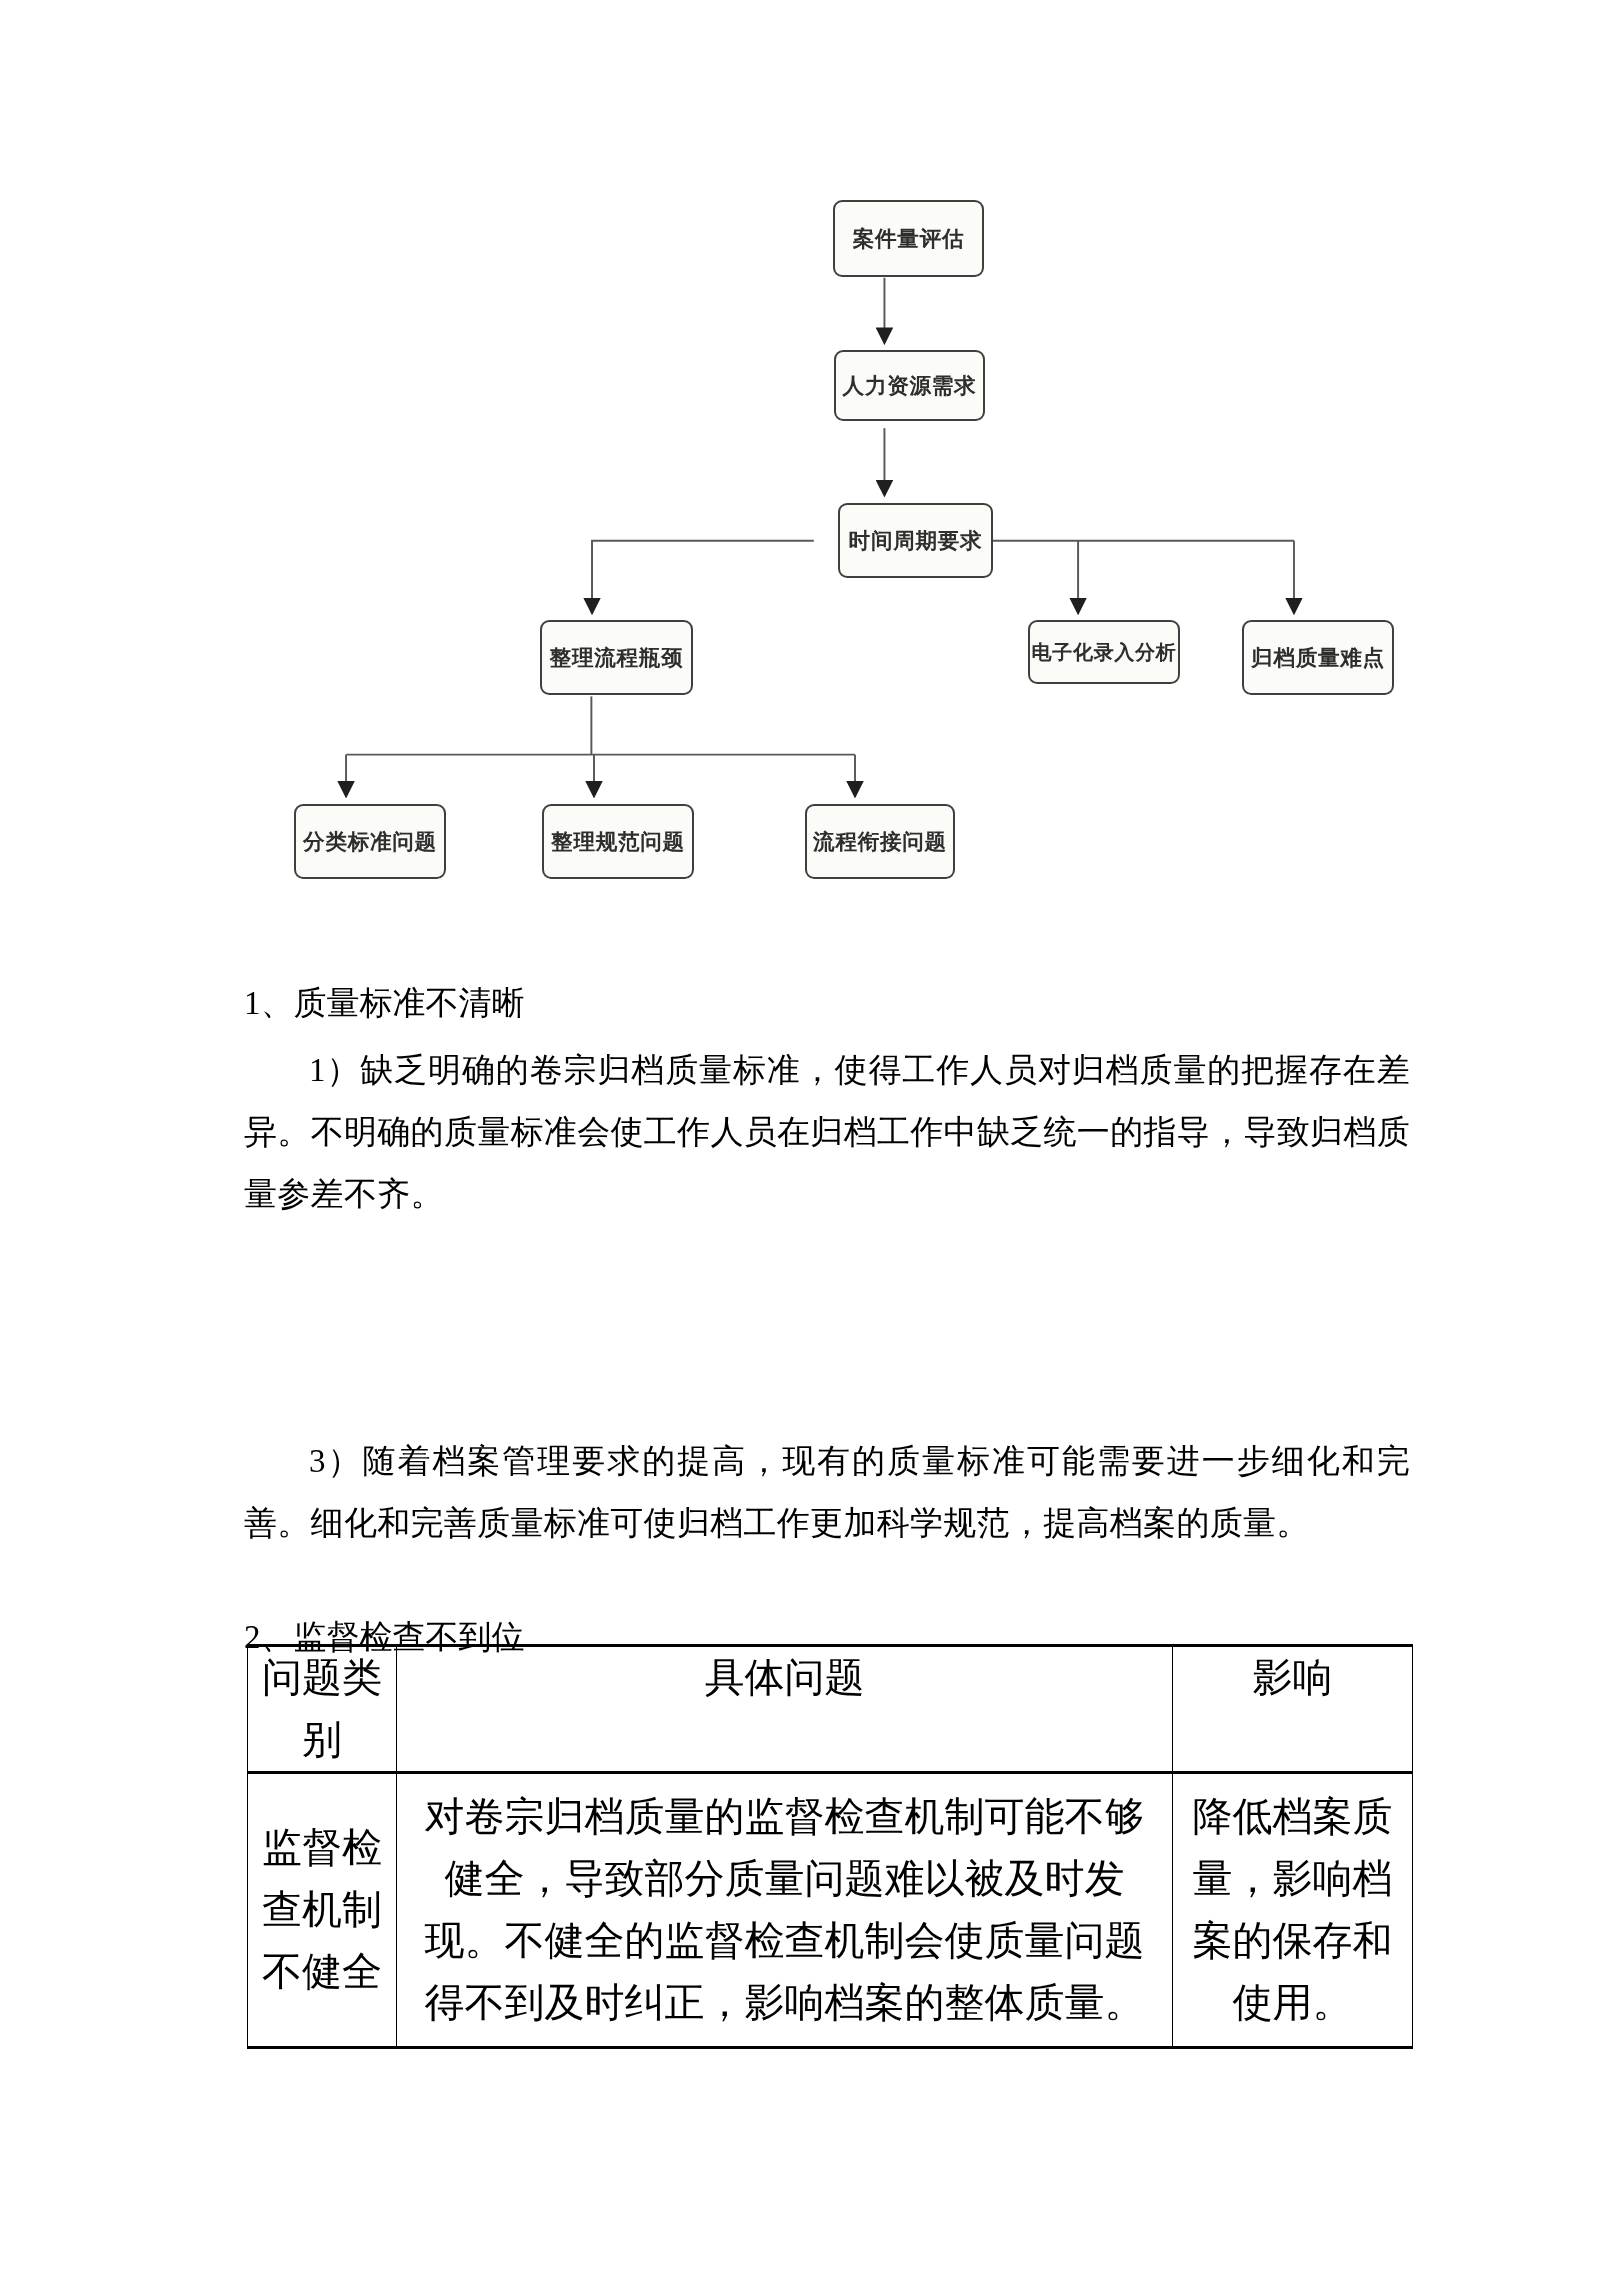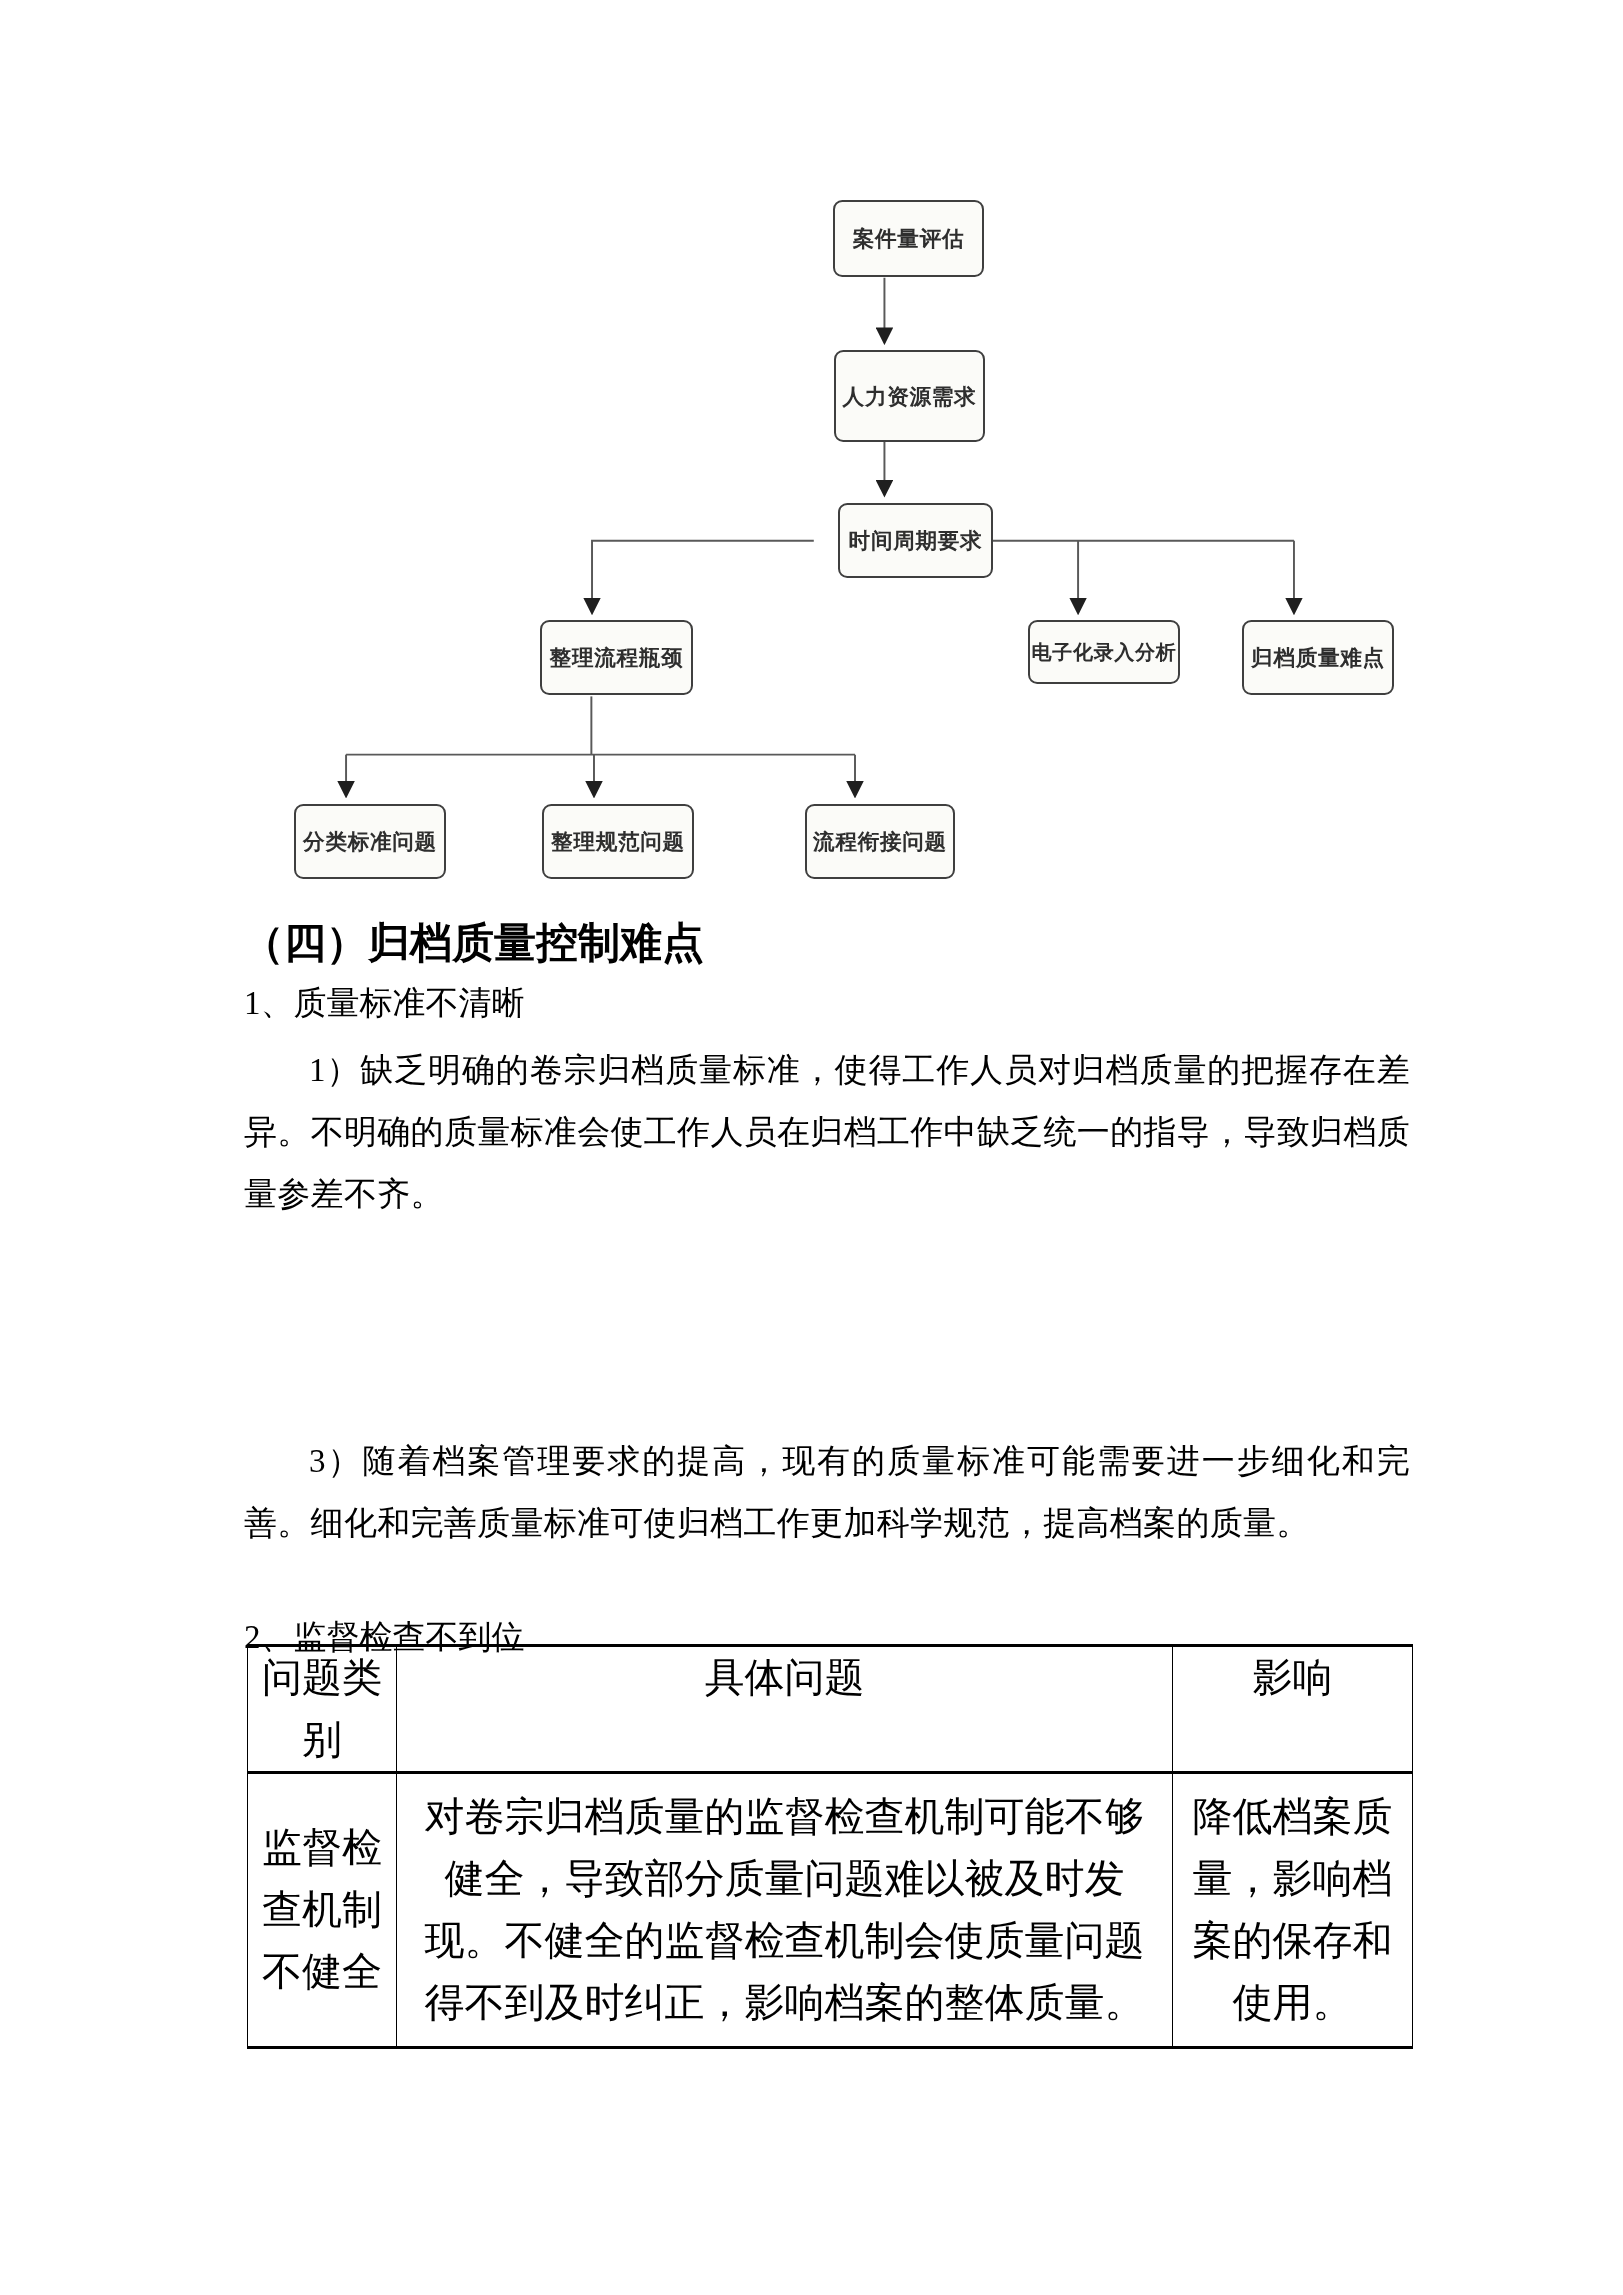--- a/index.html
+++ b/index.html
@@ -22,21 +22,21 @@
     font-family:"DejaVu Sans","Liberation Sans",sans-serif;
     font-weight:bold;
     font-size:21.6px;
     color:#2e2e2e;
     letter-spacing:0.7px;
     text-align:center;
     box-sizing:border-box;
     margin-left:24px;
   }
   .n1{left:809px;top:200px;width:151px;height:77px;}
-  .n2{left:810px;top:350px;width:151px;height:92px;}
+  .n2{left:810px;top:350px;width:151px;height:71px;}
   .n3{left:814px;top:503px;width:155px;height:75px;}
   .n4{left:516px;top:620px;width:153px;height:75px;}
   .n5{left:1004px;top:620px;width:152px;height:64px;font-size:20px;}
   .n6{left:1218px;top:620px;width:152px;height:75px;}
   .n7{left:270px;top:804px;width:152px;height:75px;}
   .n8{left:518px;top:804px;width:152px;height:75px;}
   .n9{left:781px;top:804px;width:150px;height:75px;}
   
   .heading{
     position:absolute;left:242px;top:917px;
@@ -119,21 +119,20 @@
   <div class="node n1">案件量评估</div>
   <div class="node n2">人力资源需求</div>
   <div class="node n3">时间周期要求</div>
   <div class="node n4">整理流程瓶颈</div>
   <div class="node n5">电子化录入分析</div>
   <div class="node n6">归档质量难点</div>
   <div class="node n7">分类标准问题</div>
   <div class="node n8">整理规范问题</div>
   <div class="node n9">流程衔接问题</div>
 
-  <div class="heading">（四）归档质量控制难点</div>
   <div class="subheading sub1">1、质量标准不清晰</div>
   <div class="para p1">1）缺乏明确的卷宗归档质量标准，使得工作人员对归档质量的把握存在差异。不明确的质量标准会使工作人员在归档工作中缺乏统一的指导，导致归档质量参差不齐。</div>
   <div class="para p3">3）随着档案管理要求的提高，现有的质量标准可能需要进一步细化和完善。细化和完善质量标准可使归档工作更加科学规范，提高档案的质量。</div>
   <div class="subheading sub2">2、监督检查不到位</div>
 
   <table class="doc">
     <colgroup>
       <col class="col1">
         <col class="col2">
         <col class="col3">

